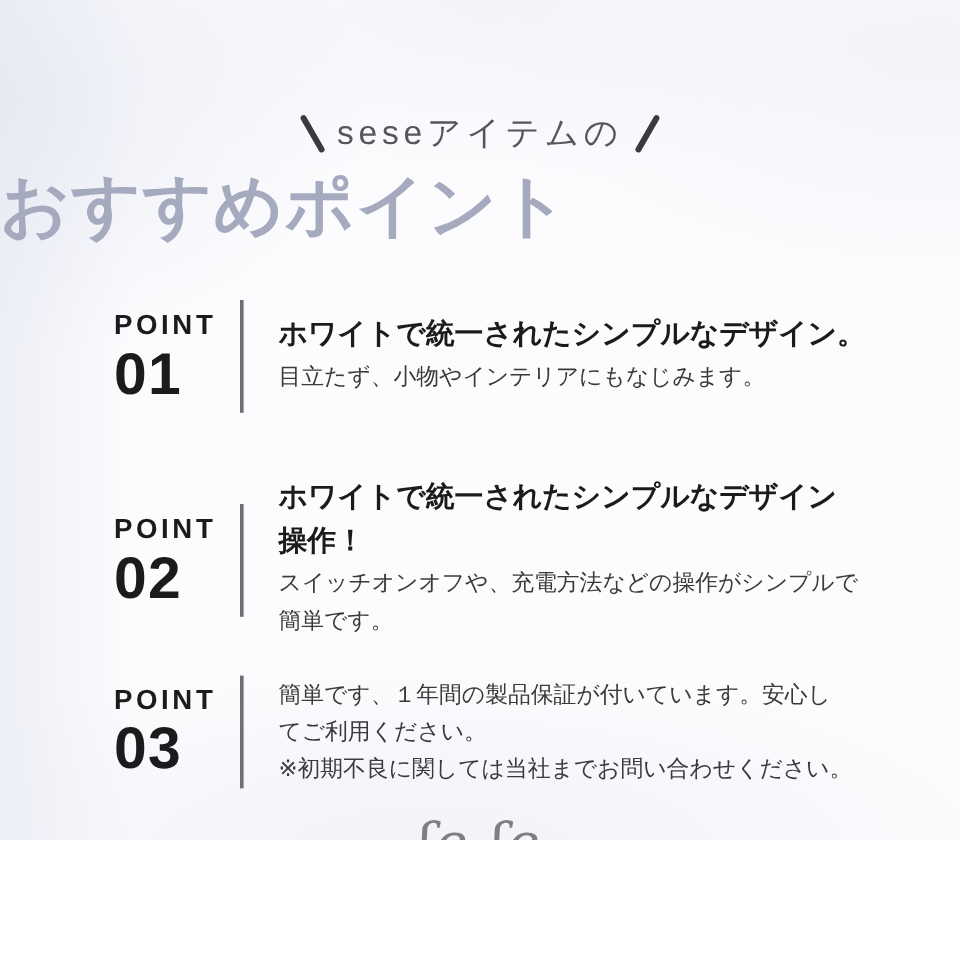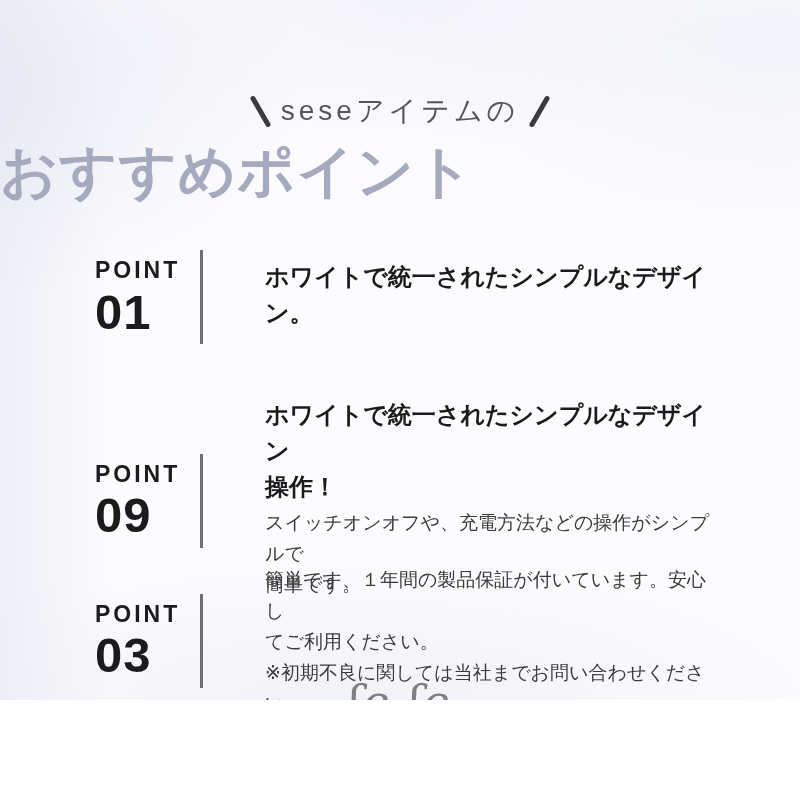--- a/index.html
+++ b/index.html
@@ -97,21 +97,21 @@
     margin-top: 3px;
     color: var(--text-dark);
   }
   .point-divider {
     flex: 0 0 auto;
     width: 3px;
     height: 94px;
     margin-right: 29px;
     background: var(--divider-color);
   }
-  .point-content { flex: 1 1 auto; margin-left: 33px; }
+  .point-content { flex: 1 1 auto; }
   .point-title {
     font-size: 24px;
     font-weight: 700;
     line-height: 36px;
     color: var(--text-dark);
     white-space: pre-line;
     margin-top: -4px;
   }
   .point-desc, .point-note {
     font-size: 19px;
@@ -152,27 +152,28 @@
   <h1 class="main-title">おすすめポイント</h1>
 
   <section class="point point-01">
     <div class="point-label">
       <div class="point-word">POINT</div>
       <div class="point-number">01</div>
     </div>
     <div class="point-divider"></div>
     <div class="point-content">
       <h2 class="point-title">ホワイトで統一されたシンプルなデザイン。</h2>
+      <p class="point-desc">目立たず、小物やインテリアにもなじみます。</p>
     </div>
   </section>
 
   <section class="point point-02">
     <div class="point-label">
       <div class="point-word">POINT</div>
-      <div class="point-number">09</div>
+      <div class="point-number">02</div>
     </div>
     <div class="point-divider"></div>
     <div class="point-content">
       <h2 class="point-title">ホワイトで統一されたシンプルなデザイン
 操作！</h2>
       <p class="point-desc">スイッチオンオフや、充電方法などの操作がシンプルで
 簡単です。</p>
     </div>
   </section>
 

